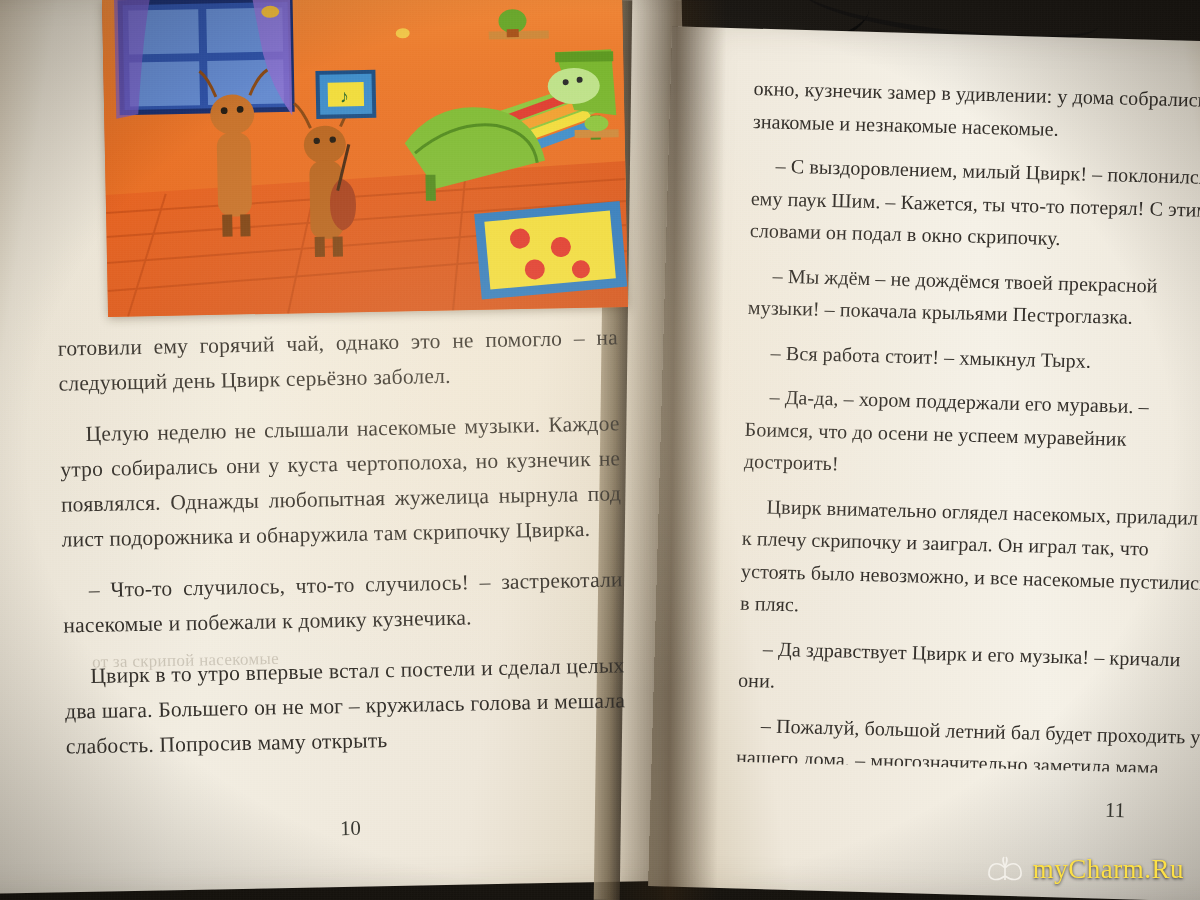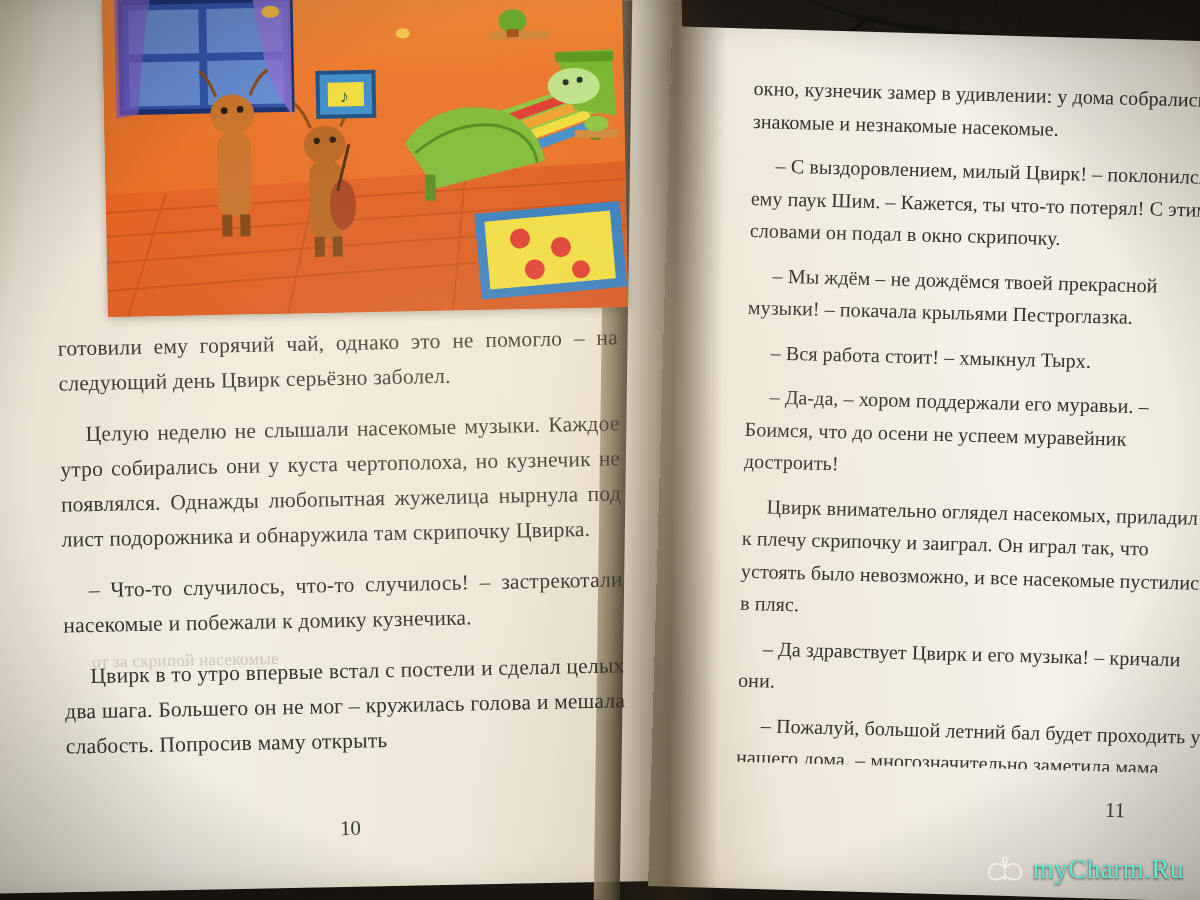--- a/index.html
+++ b/index.html
@@ -84,21 +84,21 @@
 
   
   .grain{position:absolute;inset:0;pointer-events:none;opacity:.20;
     background-image:
       repeating-linear-gradient(0deg, rgba(255,255,255,.05) 0 1px, rgba(0,0,0,.02) 1px 2px),
       repeating-linear-gradient(90deg, rgba(255,255,255,.04) 0 1px, rgba(0,0,0,.02) 1px 3px);
   }
 
   
   .watermark{position:absolute;right:16px;bottom:14px;display:flex;align-items:center;gap:8px;
-    color:#5eead4;font-family:"Liberation Serif",serif;font-size:27px;letter-spacing:.5px;
+    color:#fde047;font-family:"Liberation Serif",serif;font-size:27px;letter-spacing:.5px;
     text-shadow:0 1px 3px rgba(0,0,0,.8);}
   .wm-mark{width:40px;height:34px;display:block;}
 </style>
 </head>
 <body>
 
 <div id="scene">
 
   <div class="backdrop"></div>
   <div class="cable cable1"></div>

